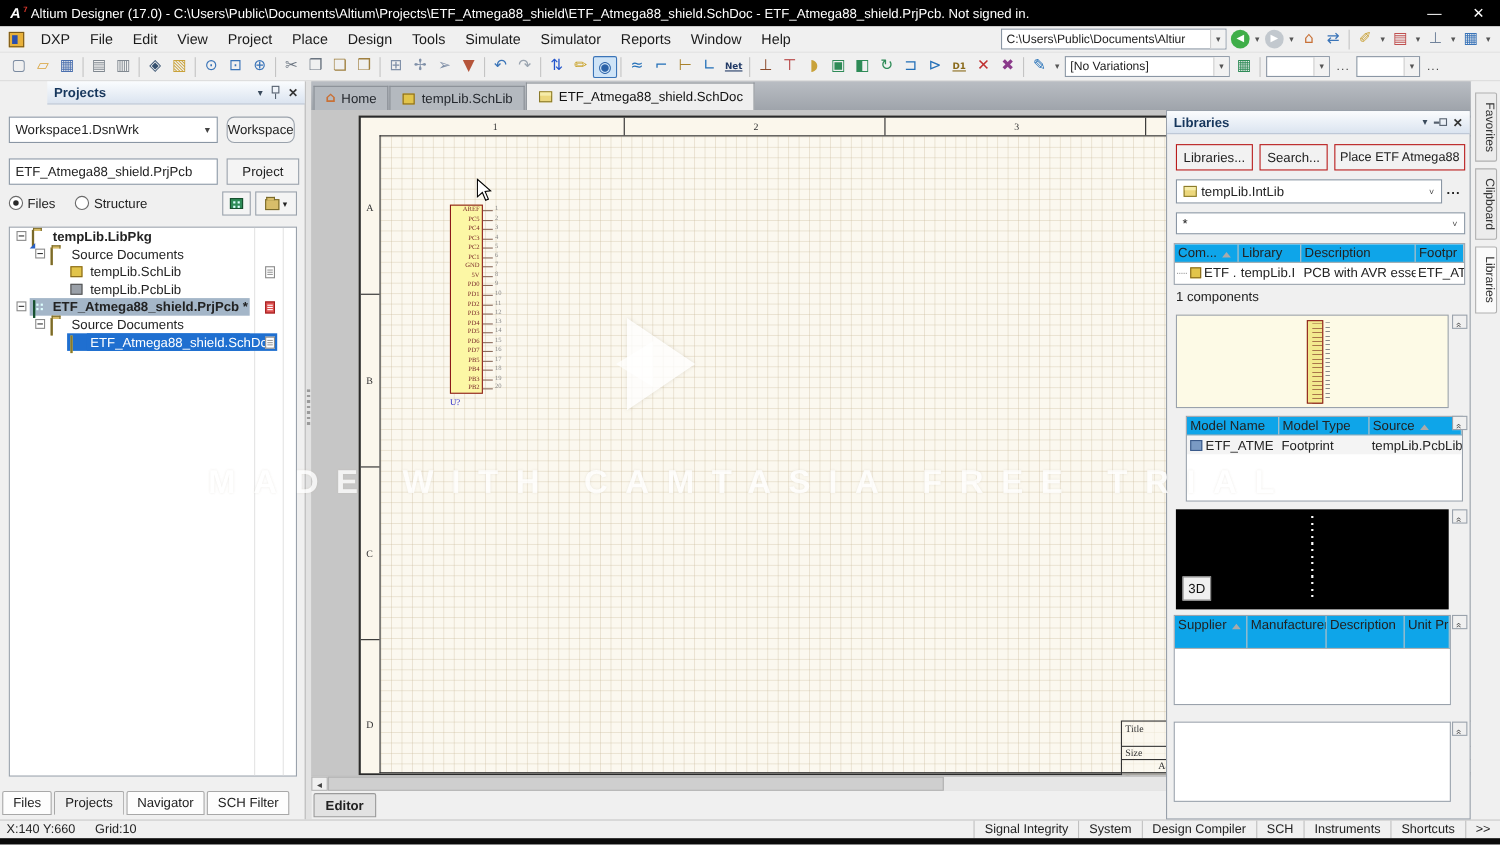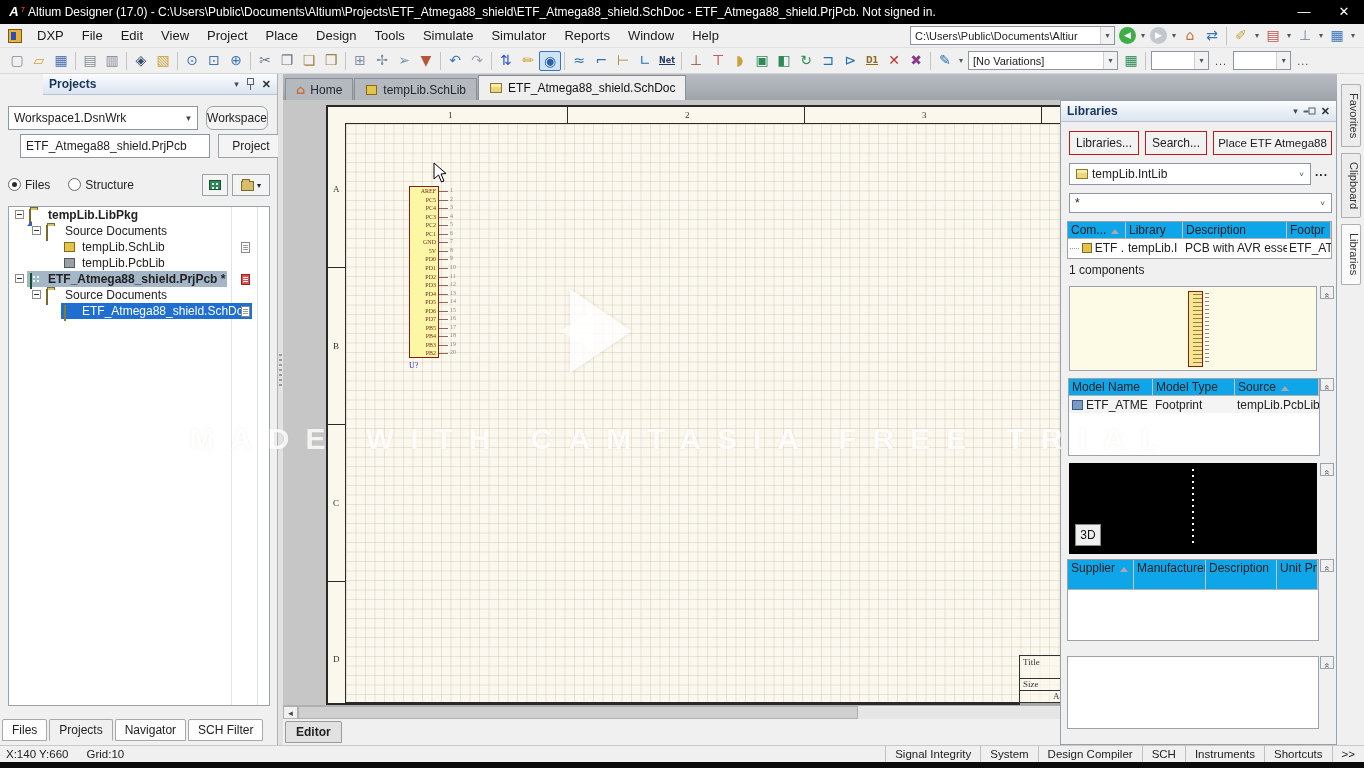--- a/index.html
+++ b/index.html
@@ -362,21 +362,21 @@
       </div>
 
       <div class="pp-row" style="top:32px;">
         <div class="combo" style="width:190px;">
           <span>Workspace1.DsnWrk</span>
           <span class="caret">▼</span>
         </div>
         <div class="btn" style="width:62px; height:24px; margin-left:8px;border-radius:7px;">Workspace</div>
       </div>
 
-      <div class="pp-row" style="top:60px;margin-left:12px;">
+      <div class="pp-row" style="top:70px;">
         <div class="combo" style="width:190px;">
           <span>ETF_Atmega88_shield.PrjPcb</span>
         </div>
         <div class="btn" style="width:66px; height:24px; margin-left:8px;">Project</div>
       </div>
 
       <div class="pp-row" style="top:100px; align-items:center; width:262px;">
         <span><span class="radio sel"></span><span>Files</span></span>
         <span style="margin-left:18px;"><span class="radio"></span><span>Structure</span></span>
         <span style="margin-left:auto; display:flex; gap:4px;">
@@ -645,21 +645,21 @@
           </div>
       </div>
       <div style="position:absolute; left:8px; top:162px;">1 components</div>
 
       <div id="lp-preview">
         <div class="mini-sym"></div>
         <div class="mini-pins"></div>
       </div>
       <div class="chev" style="top:185px;"><span>«</span></div>
 
-      <div class="lp-table" style="left:7px; top:277px; width:252px; height:78px;">
+      <div class="lp-table" style="left:17px; top:277px; width:252px; height:78px;">
         <div class="lt-head" id="mt-head">
             <span class="hc" style="width: 84px;">Model Name</span>
             <span class="hc" style="width: 82px;">Model Type</span>
             <span class="hc" style="width: 84px;">Source<span class="sortglyph"></span></span>
           </div>
         <div class="lt-row" id="mt-row" style="height:17px; background:#f4f4f4;">
             <span class="rc" style="width: 84px;">
               <span class="ic-chip-b"></span>
               <span>ETF_ATME</span>
             </span>

